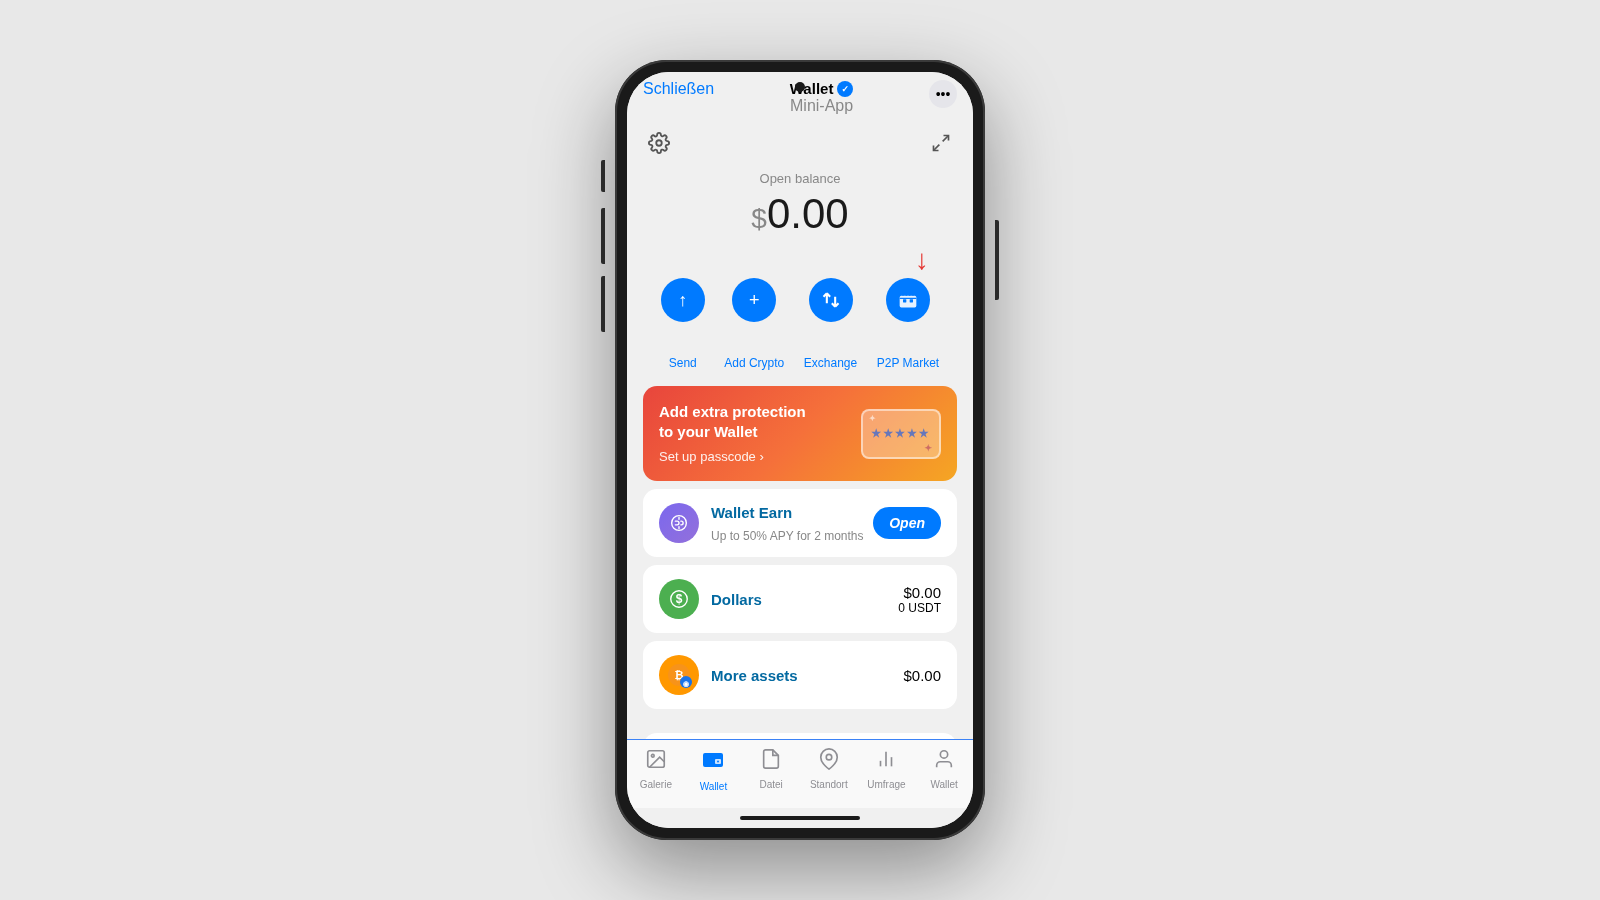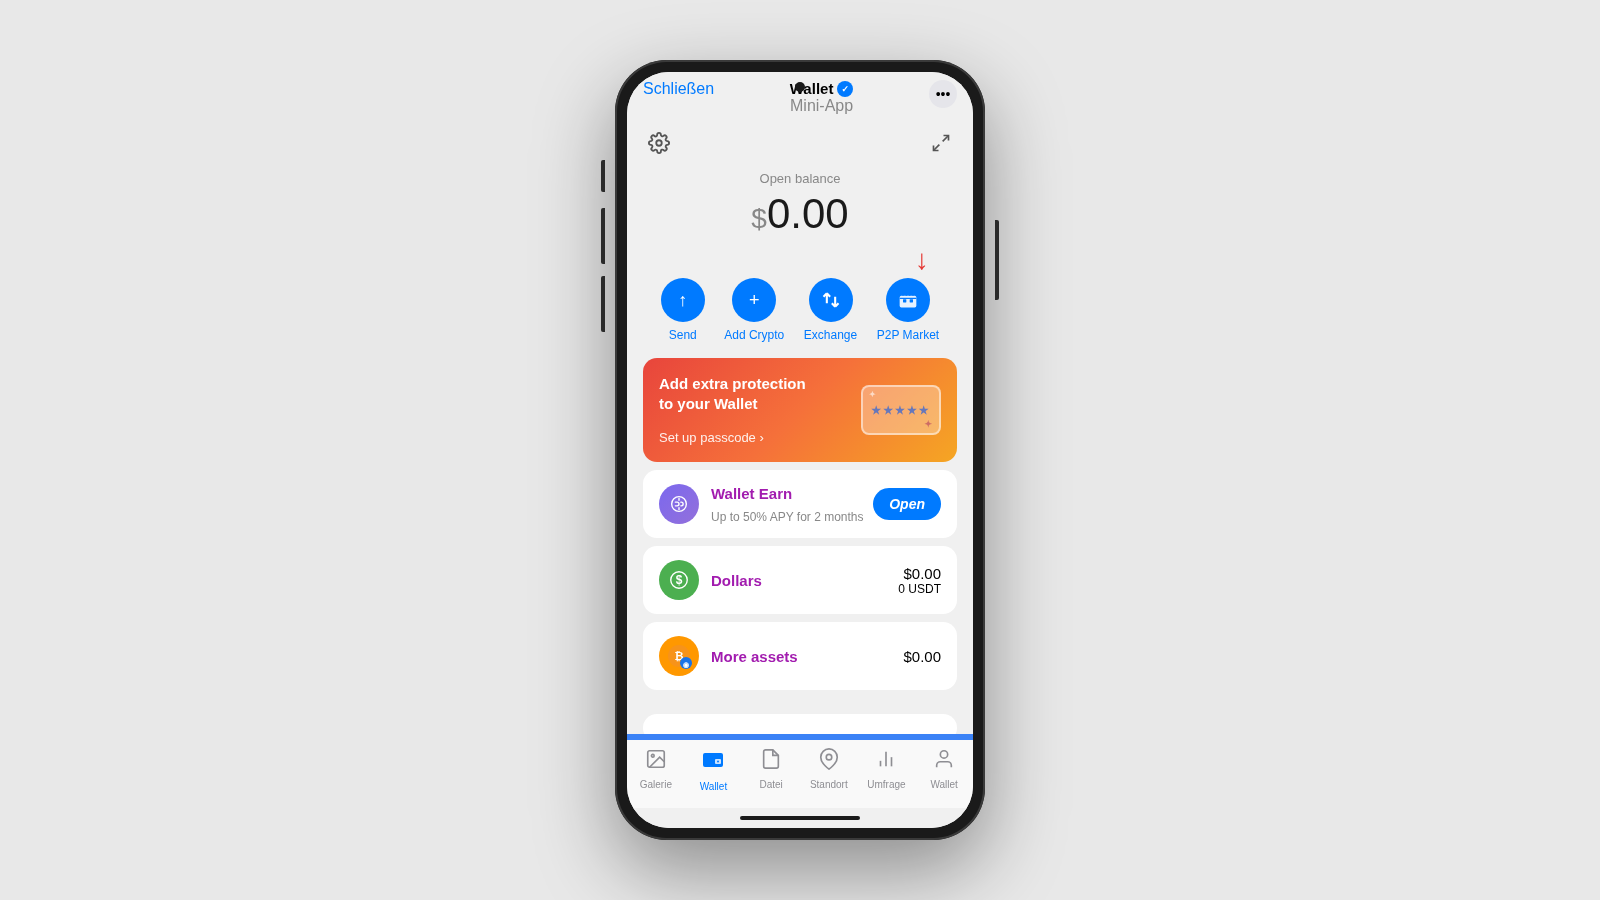--- a/index.html
+++ b/index.html
@@ -261,20 +261,21 @@
       align-items: center;
       justify-content: center;
       color: white;
       font-size: 18px;
     }
 
     .action-label {
       font-size: 12px;
       color: #007aff;
       font-weight: 500;
+      margin-top: 28px;
     }
 
     
     .cards-area {
       padding: 0 16px;
       display: flex;
       flex-direction: column;
       gap: 8px;
     }
 
@@ -289,21 +290,21 @@
       cursor: pointer;
       position: relative;
       overflow: hidden;
     }
 
     .passcode-text h3 {
       font-size: 15px;
       font-weight: 700;
       color: white;
       line-height: 1.3;
-      margin-bottom: 15px;
+      margin-bottom: 6px;
     }
 
     .passcode-setup {
       font-size: 13px;
       color: rgba(255,255,255,0.9);
       font-weight: 500;
     }
 
     .passcode-image {
       width: 80px;
@@ -361,21 +362,21 @@
       position: relative;
     }
 
     .card-info {
       flex: 1;
     }
 
     .card-title {
       font-size: 15px;
       font-weight: 600;
-      color: #a21caf;
+      color: #0369a1;
     }
 
     .card-subtitle {
       font-size: 12px;
       color: #888;
       margin-top: 8px;
     }
 
     .card-right {
       text-align: right;
@@ -410,21 +411,21 @@
       border-radius: 14px;
       padding: 14px 16px;
       display: flex;
       align-items: center;
       cursor: pointer;
     }
 
     
     .tab-bar {
       background: #f9f9f9;
-      border-top: 6px solid #3b82f6;
+      border-top: 1px solid #3b82f6;
       display: flex;
       justify-content: space-around;
       padding: 8px 0 16px;
       flex-shrink: 0;
     }
 
     .tab-item {
       display: flex;
       flex-direction: column;
       align-items: center;

